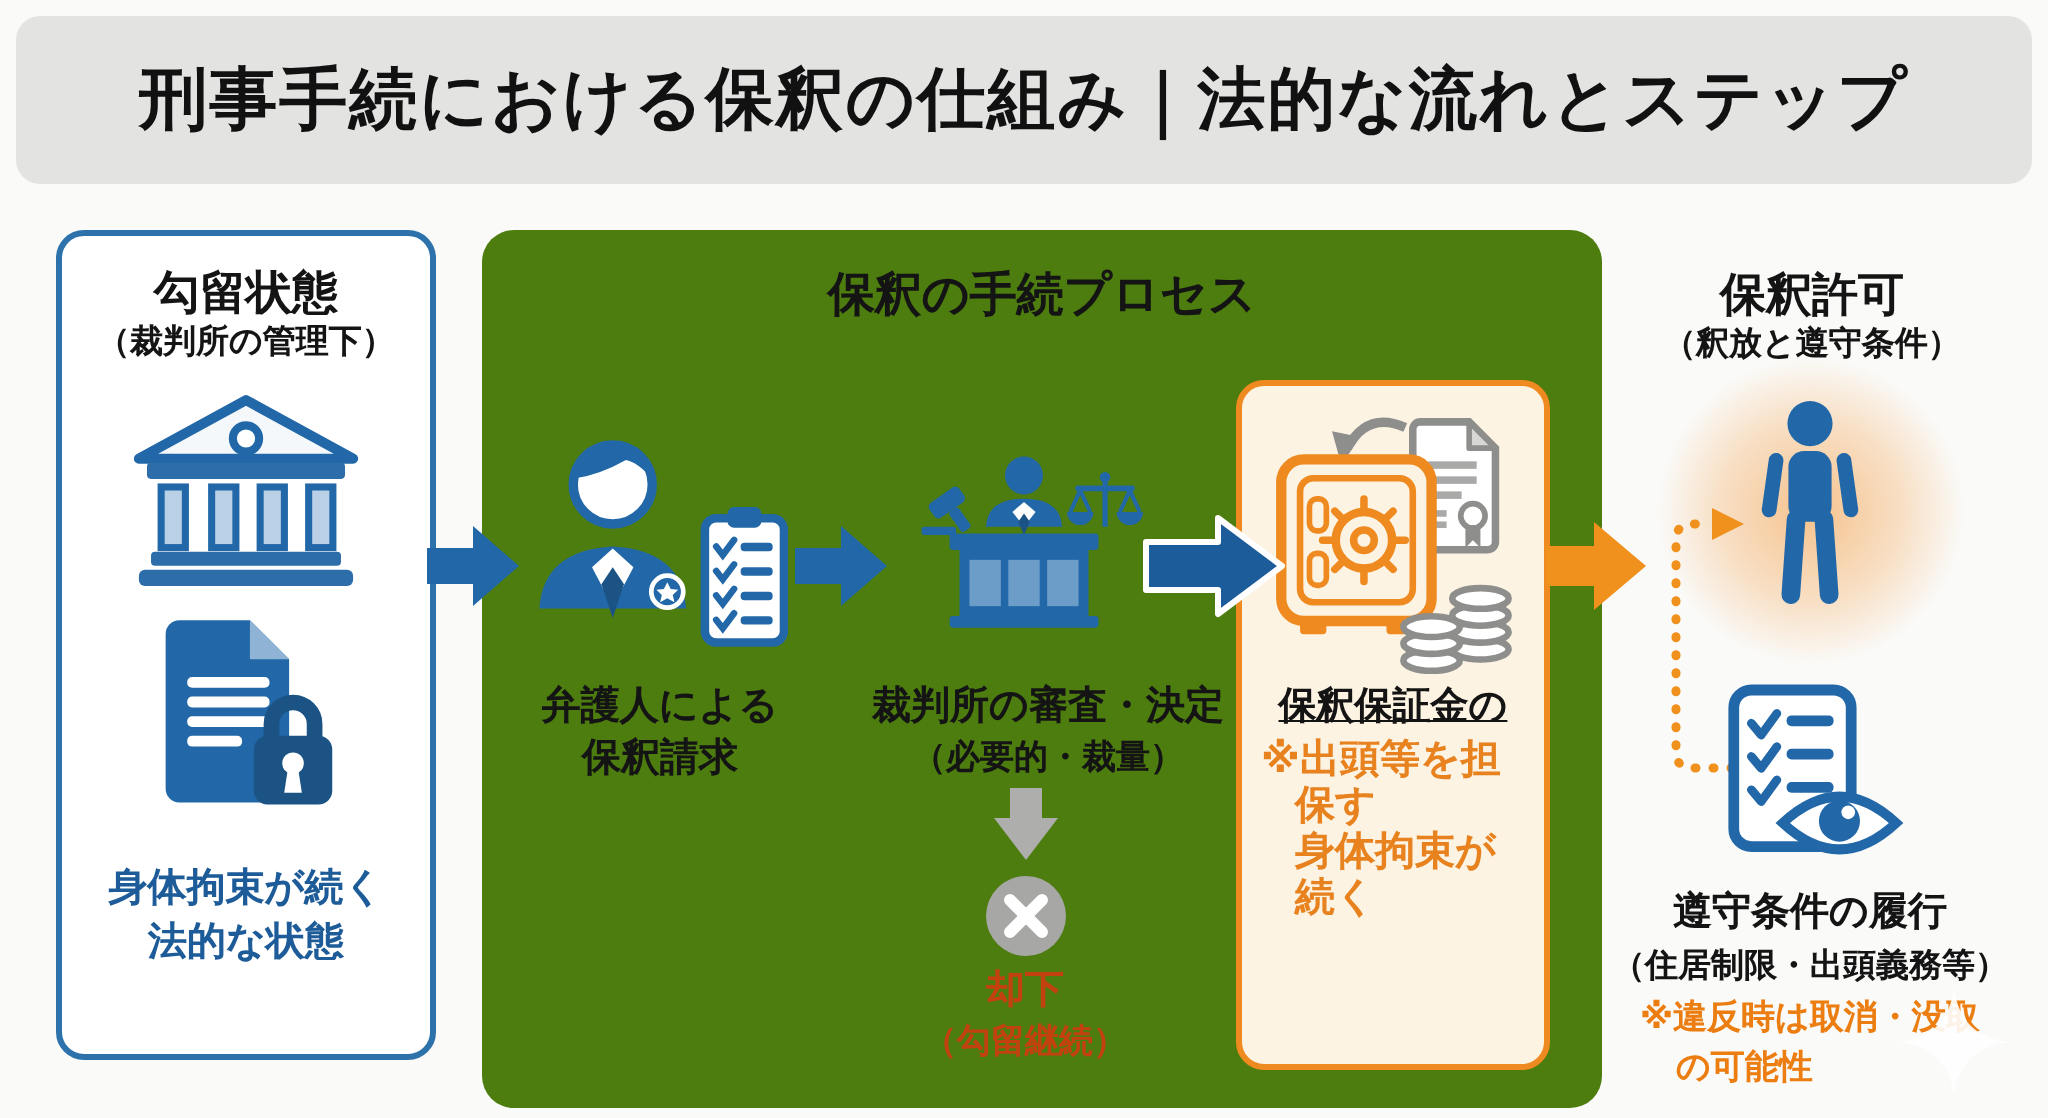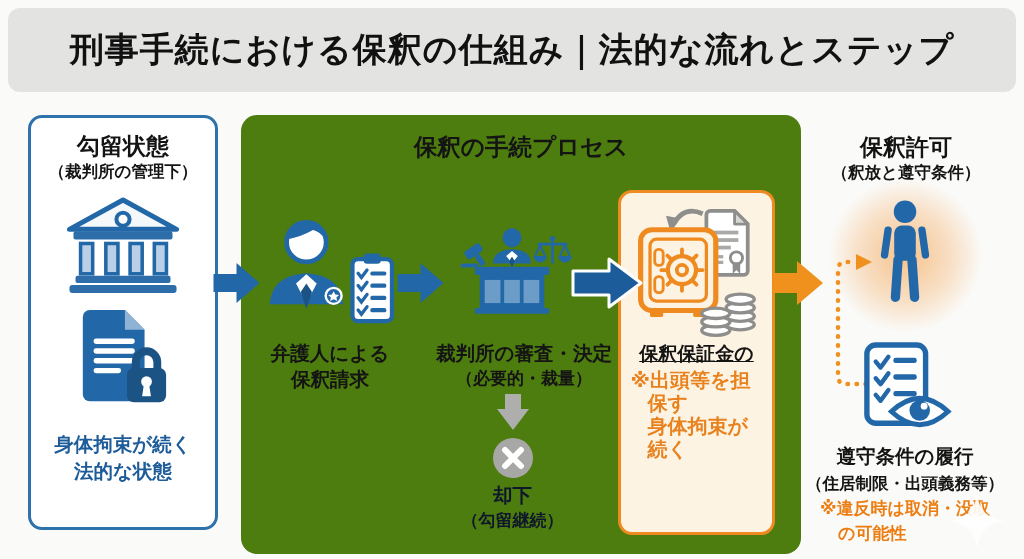--- a/index.html
+++ b/index.html
@@ -19,21 +19,21 @@
     border:3.5px solid #2e72ab;border-radius:14px;box-sizing:border-box;
     display:flex;flex-direction:column;align-items:center;text-align:center;}
   .panel-title{font-size:23px;margin-top:14px;line-height:28px;}
   .panel-sub{font-size:16.5px;line-height:22px;}
   .blue-caption{color:#1d5c99;font-size:19.5px;line-height:27px;margin-top:12px;}
   
   .mid-panel{left:241px;top:115px;width:560px;height:439px;background:#4d7c0f;border-radius:16px;}
   .mid-header{left:0;top:16px;width:560px;text-align:center;font-size:23.5px;}
   .step-label{position:absolute;text-align:center;font-size:19.5px;line-height:26px;}
   .step-label .small{font-size:17px;}
-  .reject-label{color:#0f172a;}
+  .reject-label{color:#c2410c;}
   
   .orange-box{left:618px;top:190px;width:157px;height:345px;background:#fdf3e3;
     border:3.5px solid #ee8a1f;border-radius:14px;box-sizing:border-box;
     display:flex;flex-direction:column;align-items:center;text-align:center;}
   .deposit-label{font-size:19px;line-height:25px;margin-top:2px;text-decoration:underline;}
   .orange-note{color:#e8821e;font-size:20px;line-height:23px;text-align:left;
     padding-left:17px;text-indent:-17px;margin-top:3px;width:132px;box-sizing:border-box;}
   
   .right-header{left:800px;top:133px;width:212px;text-align:center;}
   .right-header .h{font-size:23px;line-height:28px;}

